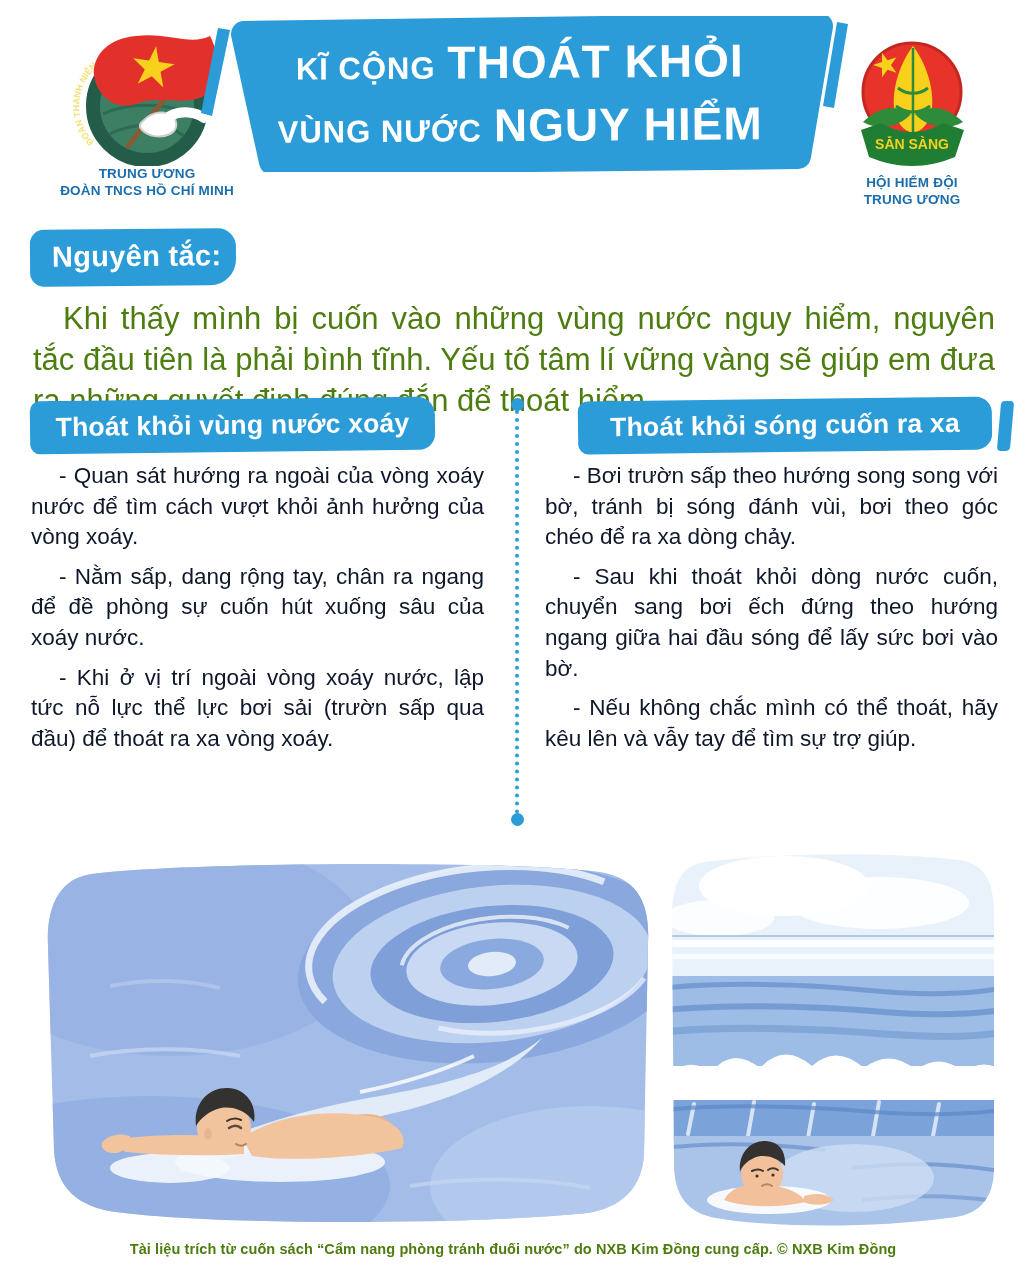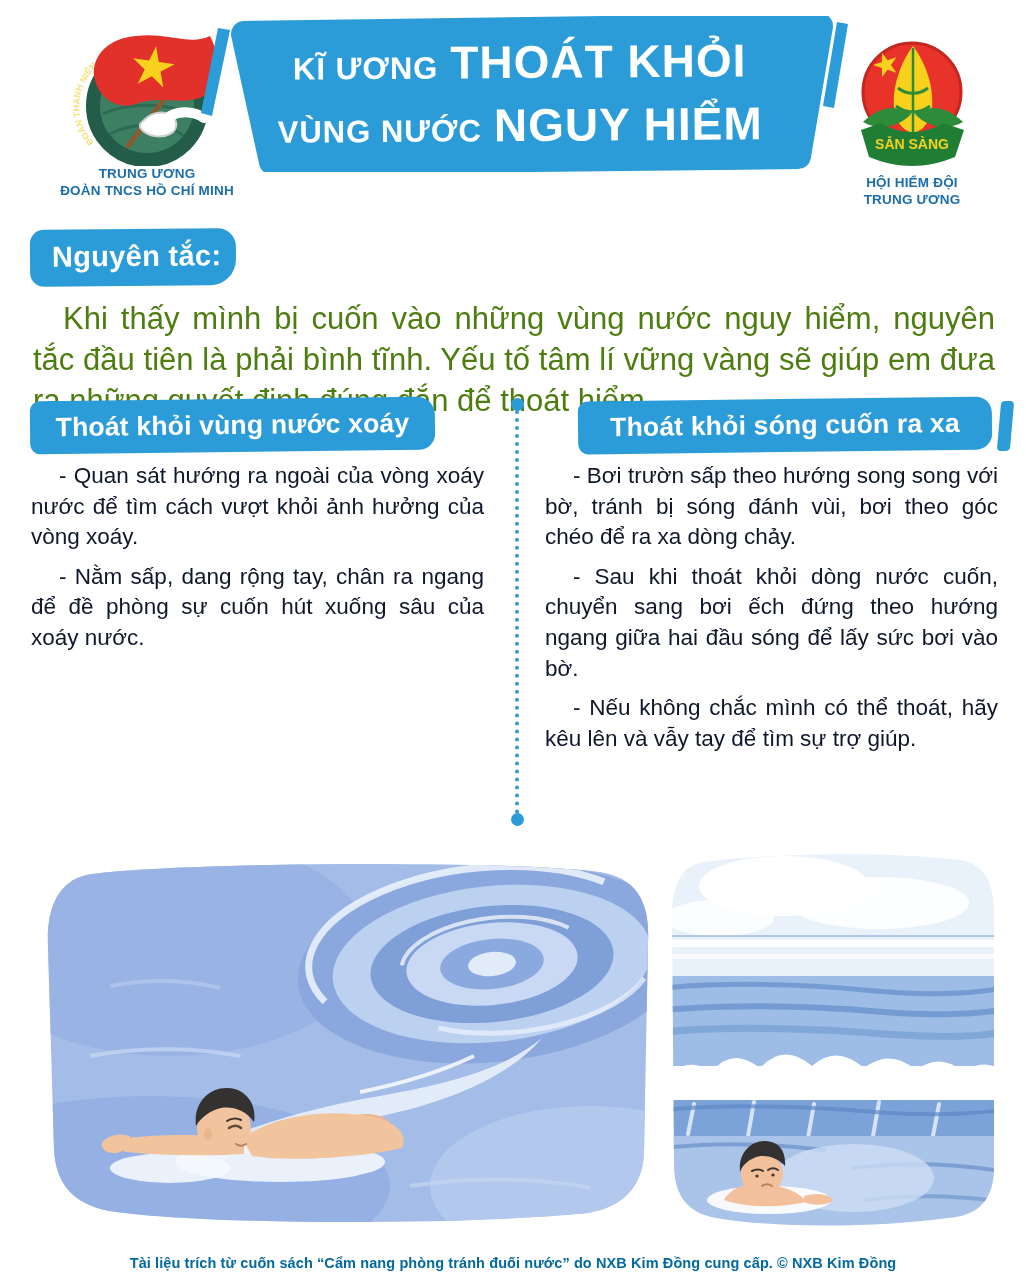--- a/index.html
+++ b/index.html
@@ -38,22 +38,22 @@
   .divider::before, .divider::after{ content:""; position:absolute; left:-8.5px; width:13px; height:13px;
      border-radius:50%; background:#2b9cd8;}
   .divider::before{ top:-12px;} .divider::after{ bottom:-12px;}
 
   
   .col-text{ top:461px; width:453px; }
   .col-text p{ font-size:22.5px; line-height:1.36; color:#0f172a; text-align:justify;
      text-indent:28px; margin:0 0 9px 0;}
   .col-text-left{ left:31px;} .col-text-right{ left:545px;}
 
-  .footer-note{ left:0; top:1241px; width:100%; text-align:center; color:#0369a1;
-     font-size:14.5px; font-weight:bold; letter-spacing:.1px;margin-top:14px;}
+  .footer-note{ left:0; top:1241px; width:100%; text-align:center; color:#4d7c0f;
+     font-size:14.5px; font-weight:bold; letter-spacing:.1px;}
 </style>
 </head>
 <body>
 
 <div id="poster">
 
   <svg class="abs" style="left:58px; top:24px;" width="178" height="142" viewBox="0 0 178 142">
     <defs>
       <path id="ringPath" d="M 36 118 A 52 52 0 0 1 40 42"></path>
     </defs>
@@ -82,21 +82,21 @@
     <div>ĐOÀN TNCS HỒ CHÍ MINH</div>
   </div>
 
   <svg class="abs" style="left:182px; top:16px;" width="672" height="156" viewBox="0 0 672 156">
     <polygon points="36,12 48,14 30,100 19,97" fill="#2b9cd8"></polygon>
     <polygon points="655,6 666,8 652,92 641,90" fill="#2b9cd8"></polygon>
     <polygon points="62,18 638,10 616,140 90,146" fill="#2b9cd8" stroke="#2b9cd8" stroke-width="26" stroke-linejoin="round"></polygon>
   </svg>
   <div class="abs banner-text">
     <div class="banner-line">
-      <span class="banner-kicker">KĨ ƯƠNG</span><span class="banner-big">THOÁT KHỎI</span>
+      <span class="banner-kicker">KĨ CỘNG</span><span class="banner-big">THOÁT KHỎI</span>
     </div>
     <div class="banner-line">
       <span class="banner-kicker">VÙNG NƯỚC</span><span class="banner-big">NGUY HIỂM</span>
     </div>
   </div>
 
   <svg class="abs" style="left:853px; top:32px;" width="120" height="140" viewBox="0 0 120 140">
     <circle cx="59" cy="60" r="49" fill="#e8332a"></circle>
     <circle cx="59" cy="60" r="49" fill="none" stroke="#c4271f" stroke-width="3"></circle>
     <polygon fill="#f8d11c" transform="translate(33,33) scale(13) rotate(-18)" points="0,-1 0.224,-0.309 0.951,-0.309 0.363,0.118 0.588,0.809 0,0.382 -0.588,0.809 -0.363,0.118 -0.951,-0.309 -0.224,-0.309"></polygon>
@@ -128,20 +128,21 @@
   <div class="abs col-header col-header-right">
     <span>Thoát khỏi sóng cuốn ra xa</span>
   </div>
   <div class="abs col-header-sliver"></div>
 
   <div class="abs divider"></div>
 
   <div class="abs col-text col-text-left">
     <p>- Quan sát hướng ra ngoài của vòng xoáy nước để tìm cách vượt khỏi ảnh hưởng của vòng xoáy.</p>
     <p>- Nằm sấp, dang rộng tay, chân ra ngang để đề phòng sự cuốn hút xuống sâu của xoáy nước.</p>
+    <p>- Khi ở vị trí ngoài vòng xoáy nước, lập tức nỗ lực thể lực bơi sải (trườn sấp qua đầu) để thoát ra xa vòng xoáy.</p>
   </div>
   <div class="abs col-text col-text-right">
     <p>- Bơi trườn sấp theo hướng song song với bờ, tránh bị sóng đánh vùi, bơi theo góc chéo để ra xa dòng chảy.</p>
     <p>- Sau khi thoát khỏi dòng nước cuốn, chuyển sang bơi ếch đứng theo hướng ngang giữa hai đầu sóng để lấy sức bơi vào bờ.</p>
     <p>- Nếu không chắc mình có thể thoát, hãy kêu lên và vẫy tay để tìm sự trợ giúp.</p>
   </div>
 
   <svg class="abs" style="left:30px; top:856px;" width="630" height="372" viewBox="0 0 630 372">
     <defs>
       <clipPath id="blobL">

